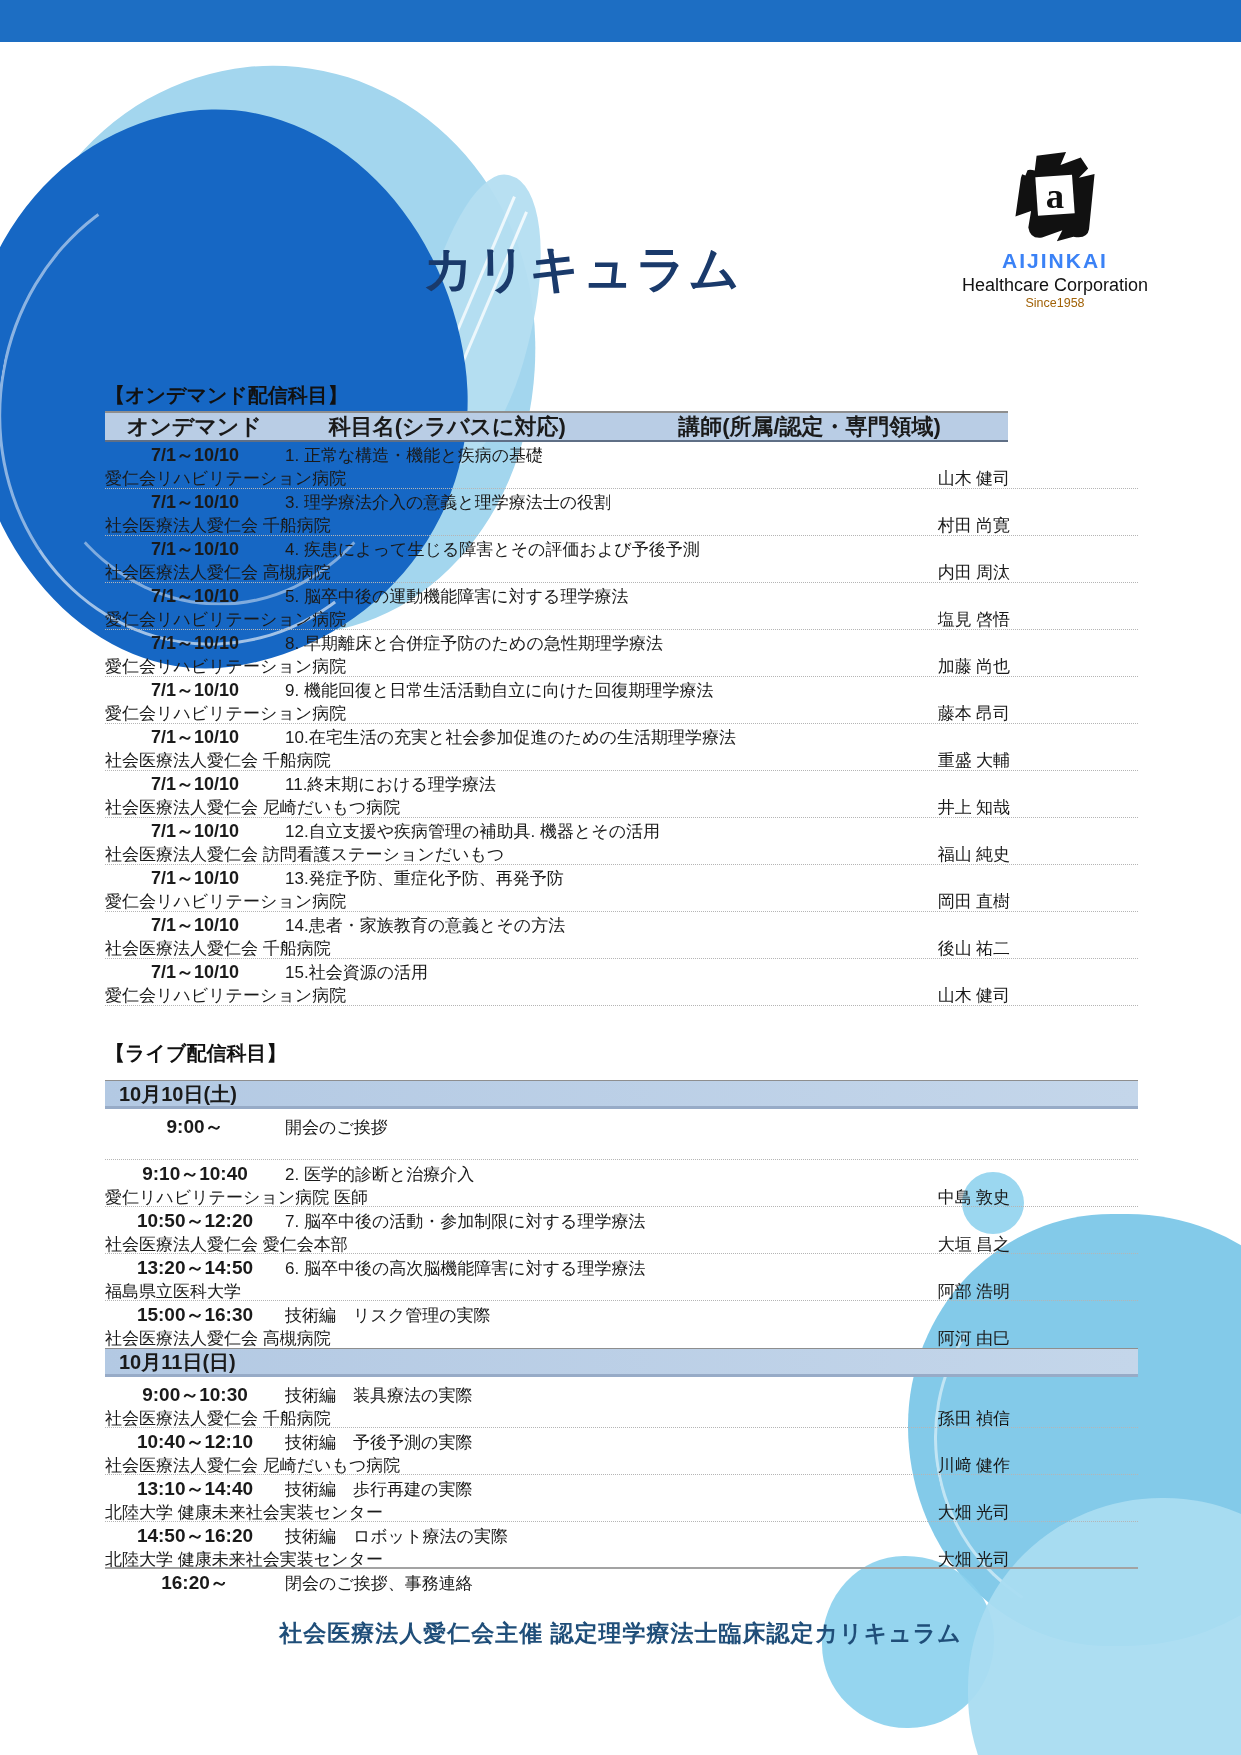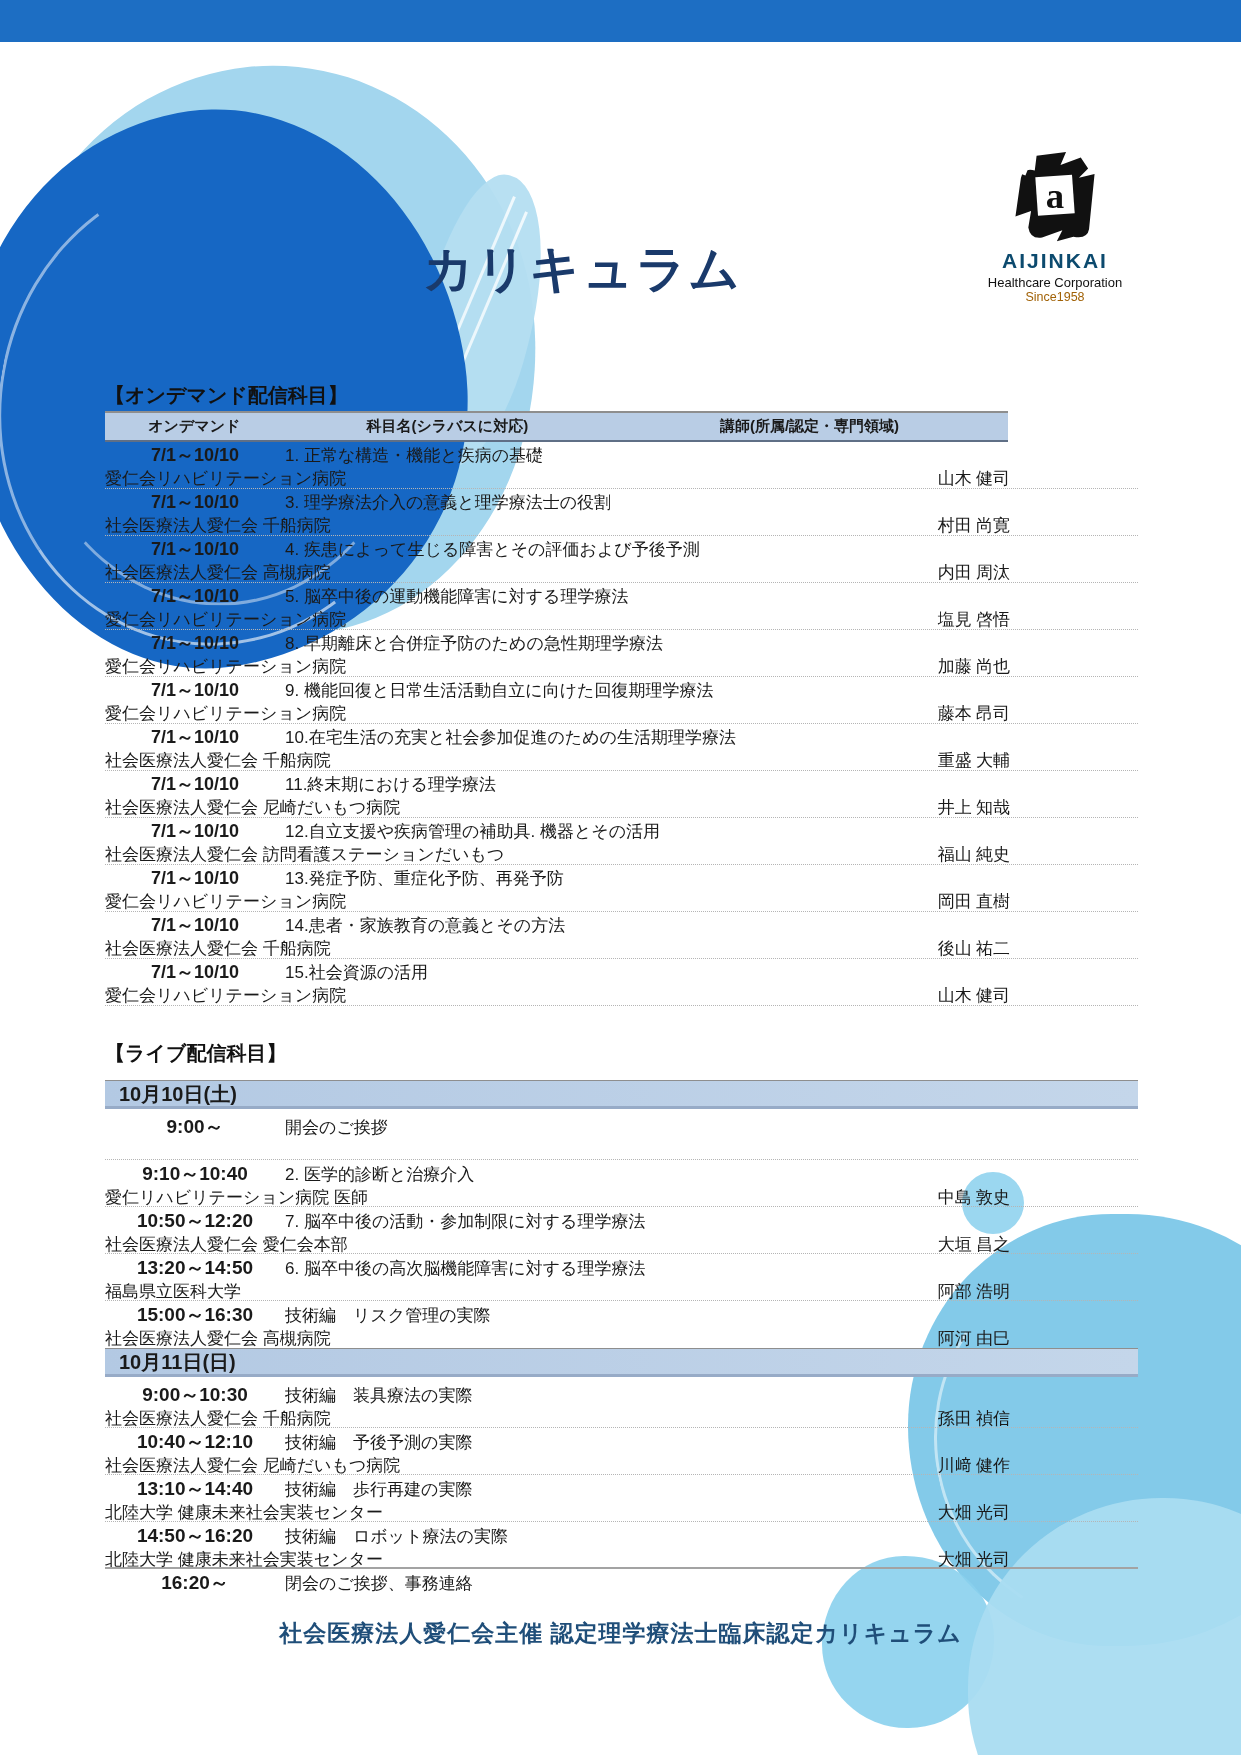--- a/index.html
+++ b/index.html
@@ -28,36 +28,36 @@
   .blob-br-corner{left:968px;top:1498px;width:390px;height:390px;background:#a9dcf1;opacity:.95;
       border-radius:50% 50% 48% 52%/49% 51% 50% 50%;}
   .blob-br-small{left:822px;top:1556px;width:172px;height:172px;background:#8ad0ed;opacity:.9;
       border-radius:48% 52% 50% 50%/52% 48% 51% 49%;}
   .blob-br-tiny{left:962px;top:1172px;width:62px;height:62px;background:#9bd7f0;border-radius:50%;}
   
   .content{position:absolute;inset:0;z-index:2;}
   
   .logo{position:absolute;left:955px;top:150px;width:200px;text-align:center;}
   .logo svg{display:block;margin:0 auto;}
-  .logo-name{font-size:21px;font-weight:bold;letter-spacing:2px;color:#0c4a6e;margin-top:2px;}
-  .logo-sub{font-size:13px;color:#111;margin-top:2px;}
+  .logo-name{font-size:21px;font-weight:bold;letter-spacing:2px;color:#3b82f6;margin-top:2px;}
+  .logo-sub{font-size:18px;color:#111;margin-top:2px;}
   .logo-since{font-size:12.5px;color:#a16207;}
   
   .title{position:absolute;left:0;top:236px;width:100%;text-align:center;transform:translateX(-38px);
       font-size:50px;font-weight:bold;color:#1a3a6b;letter-spacing:2px;}
   
   .notice{position:absolute;left:113px;top:336px;font-size:21px;font-weight:bold;color:#ff0000;white-space:nowrap;}
   
   .sec-label{position:absolute;left:105px;font-size:20px;font-weight:bold;color:#111;}
   .sec-od{top:382px;text-align:right;}
   .sec-live{top:1040px;}
   
   .od-head{position:absolute;left:105px;top:411px;width:903px;height:27px;background:#b9cde5;
       border-top:2px solid #8e8e8e;border-bottom:2px solid #5f6f86;display:flex;align-items:center;}
-  .od-head span{font-weight:bold;font-size:15px;text-align:center;}
+  .od-head span{font-weight:bold;font-size:22px;text-align:center;}
   .odh-1{width:180px;} .odh-2{width:330px;} .odh-3{width:400px;}
   .od-body{position:absolute;left:105px;top:442px;width:1033px;}
   .od-row{height:47px;border-bottom:1px dotted #b5b5b5;box-sizing:border-box;padding-top:1px;}
   .l1{display:flex;height:24px;align-items:center;}
   .cell-date{width:180px;text-align:center;font-weight:bold;font-size:18px;flex:none;}
   .cell-subj{font-size:17px;}
   .l2{height:22px;display:flex;justify-content:space-between;align-items:center;padding-right:128px;font-size:17px;}
   .cell-name{margin-left:28px;font-family:Liberation Serif, serif;}
   
   .day-band{position:absolute;left:105px;width:1033px;height:29px;

